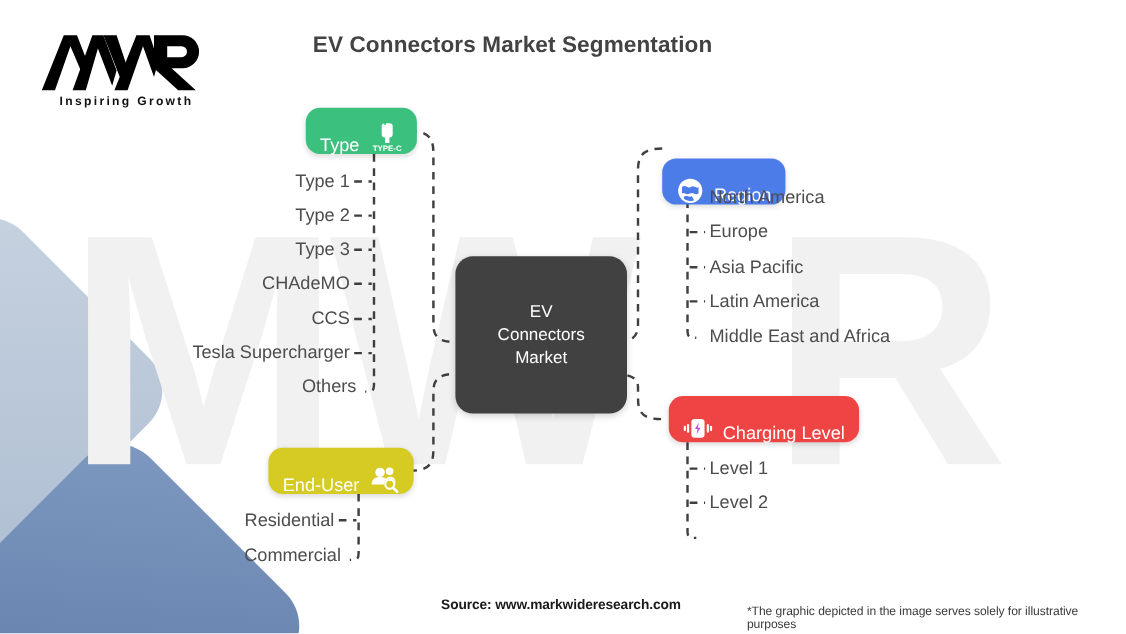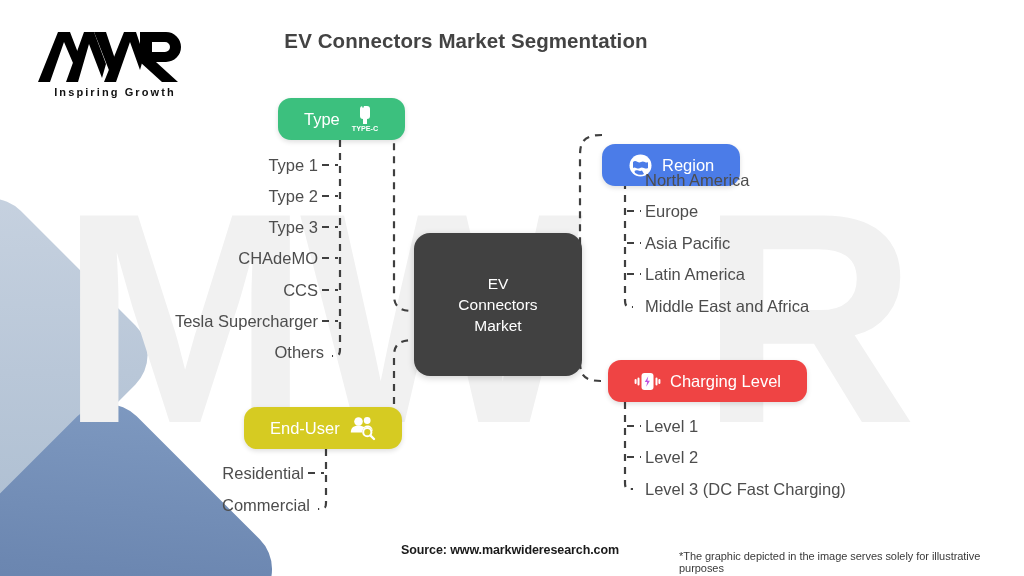--- a/index.html
+++ b/index.html
@@ -61,34 +61,34 @@
   #title-inner { display: inline-block; transform: translateX(0px); }
 
   
   #wires { position: absolute; inset: 0; }
   #wires path, #wires line { fill: none; stroke: #3f3f3f; stroke-width: 2.2;
       stroke-dasharray: 7 6; stroke-linecap: butt; }
 
   
   #center-node {
     position: absolute; left: 414px; top: 233px;
-    width: 168px; height: 143px;
+    width: 156px; height: 143px;
     background: #414141; border-radius: 16px;
     display: flex; align-items: center; justify-content: center;
     box-shadow: 0 2px 7px rgba(0,0,0,.18);
   }
   #center-label {
     color: #ffffff; font-size: 15.5px; line-height: 21px;
     text-align: center; white-space: pre-line;
   }
 
   
   .pill {
-    position: absolute; display: flex; align-items: center;
-    border-radius: 13px; height: 42px; padding: 0 26px;
+    position: absolute; display: flex; align-items: flex-end;
+    border-radius: 13px; height: 42px; padding: 0 13px;
     color: #fff; font-size: 16.5px; white-space: nowrap;
     box-shadow: 0 2px 5px rgba(0,0,0,.13);
   }
   .pill .ptext { line-height: 1; }
   .pill .picon { display: flex; align-items: center; justify-content: center; }
 
   #pill-type      { left: 278px; top: 98px;  background: #3cc07e; }
   #pill-region    { left: 602px; top: 114px; background: #4b7ce8; margin-top: 30px; }
   #pill-charging  { left: 608px; top: 360px; background: #ef4444; }
   #pill-enduser   { left: 244px; top: 407px; background: #d6cb22; }
@@ -232,21 +232,20 @@
         <path d="M14.3 7.2 L10.8 13 L13.2 13 L12.2 17.8 L15.9 11.8 L13.4 11.8 Z" fill="#bf52e0"></path>
         <path d="M4.5 9.5 L4.5 15.5 M1.6 11 L1.6 14" stroke="#fff" stroke-width="2" stroke-linecap="round"></path>
         <path d="M22.5 9.5 L22.5 15.5 M25.4 11 L25.4 14" stroke="#fff" stroke-width="2" stroke-linecap="round"></path>
       </svg>
     </span>
     <span class="ptext">Charging Level</span>
   </div>
 
   <div class="leaf left-al" style="left:645px; top:426px;">Level 1</div>
   <div class="leaf left-al" style="left:645px; top:457px;">Level 2</div>
-  <div class="leaf left-al" style="left:645px; top:489px;">Level 3 (DC Fast Charging)</div>
 
   <div class="pill" id="pill-enduser">
     <span class="ptext">End-User</span>
     <span class="picon">
       <svg width="27" height="26" viewBox="0 0 27 26">
         <circle cx="9.5" cy="6.5" r="4.3" fill="#fff"></circle>
         <path d="M1.8 17.5 C1.8 12.6 5.2 10.6 9.5 10.6 C13.8 10.6 17.2 12.6 17.2 17.5 Z" fill="#fff"></path>
         <circle cx="18.2" cy="5.5" r="3.4" fill="#fff"></circle>
         <path d="M13.6 14.5 C14.6 11.8 16.2 10.4 18.2 10.4 C21.6 10.4 23.6 12.2 23.6 16 L19 16 Z" fill="#fff"></path>
         <circle cx="18.3" cy="17.2" r="5.1" fill="#d6cb22"></circle>

